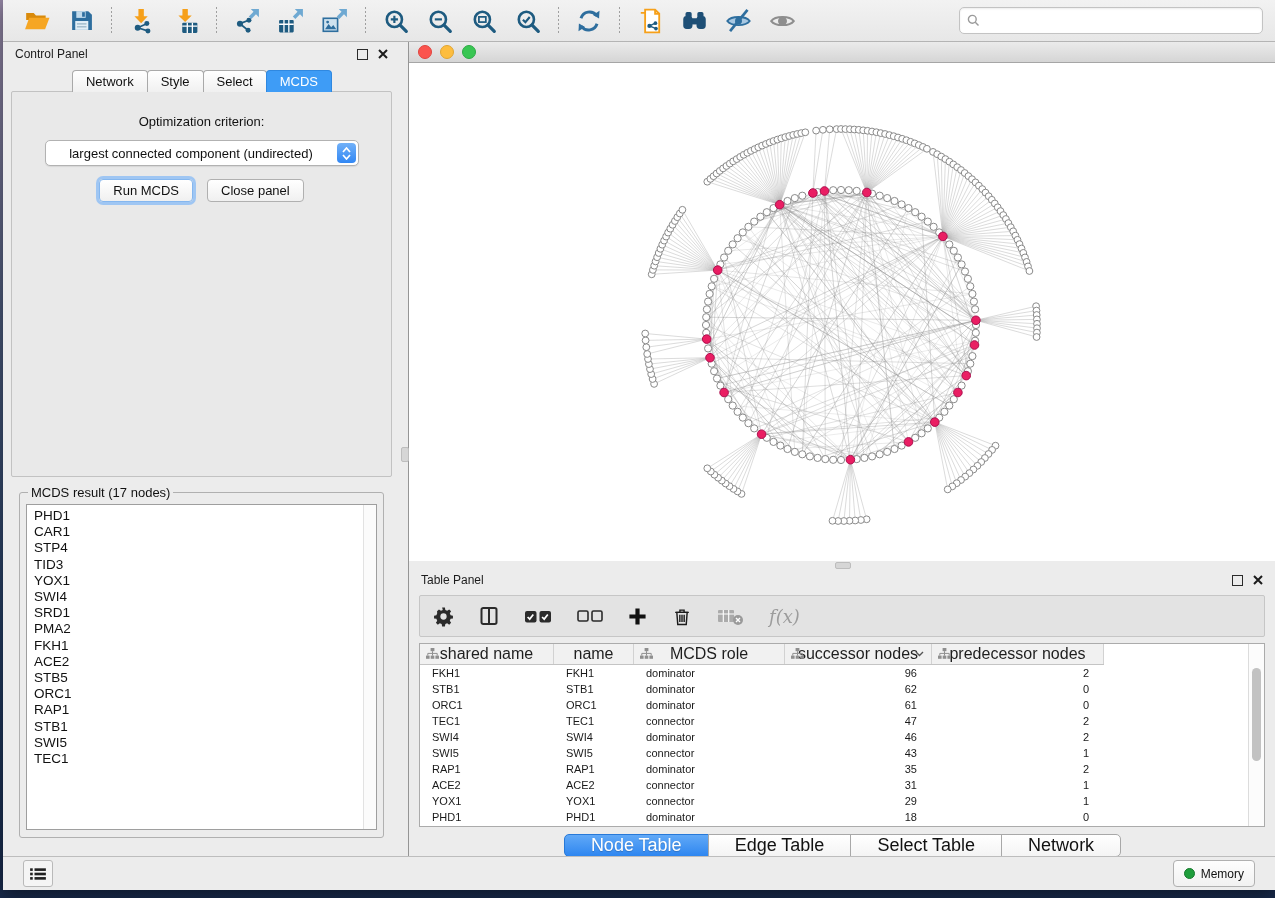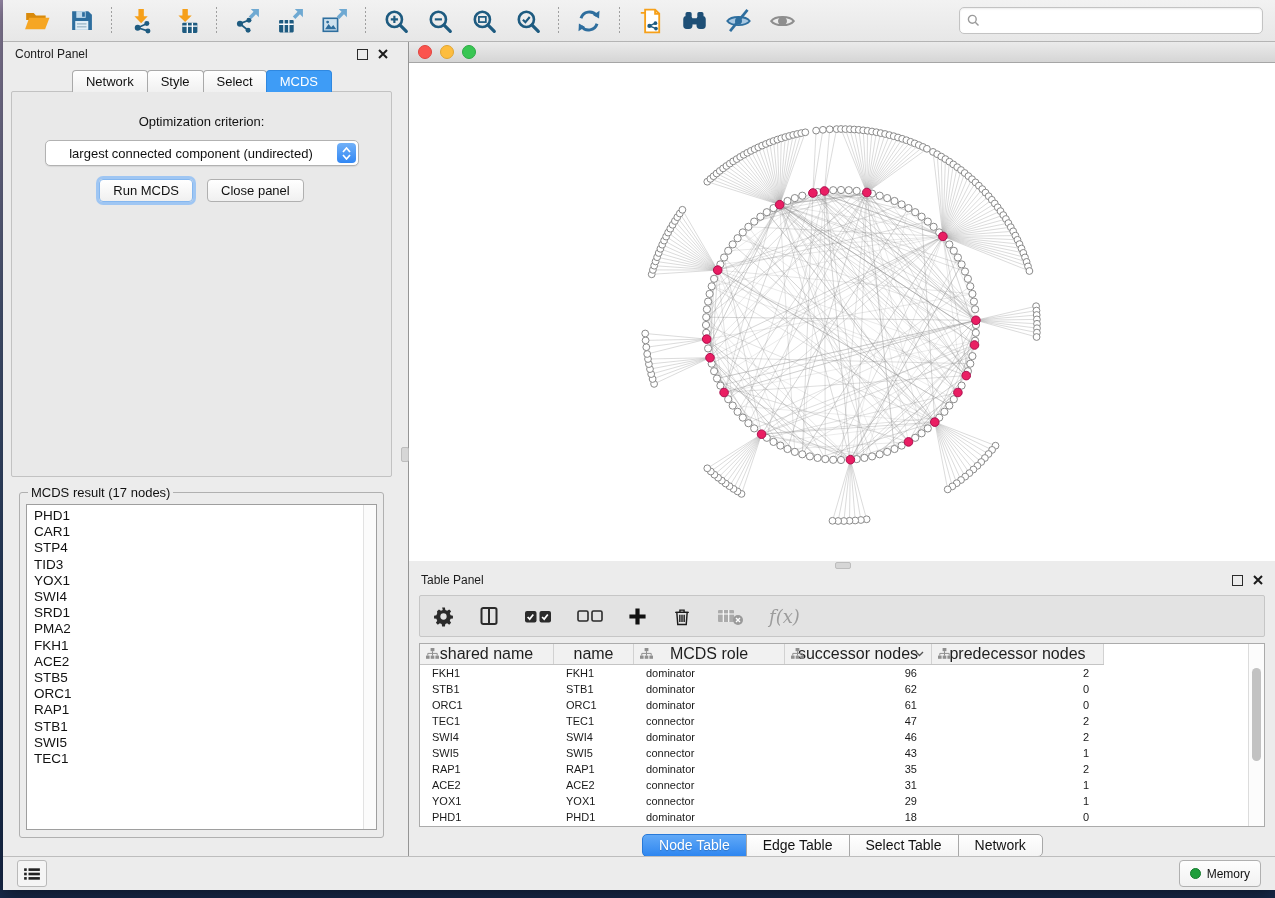--- a/index.html
+++ b/index.html
@@ -71,26 +71,26 @@
   .td.txt{padding-left:12px;text-align:left;}
   .td.num{text-align:right;padding-right:15px;}
   .c0{width:134px;min-width:134px;}
   .c1{width:80px;min-width:80px;}
   .c2{width:151px;min-width:151px;}
   .c3{width:147px;min-width:147px;}
   .c4{width:172px;min-width:172px;}
   .t-scrollgutter{position:absolute;top:0;right:0;bottom:0;width:15px;border-left:1px solid #dcdcdc;background:#fcfcfc;}
   .t-thumb{position:absolute;top:24px;right:3px;width:9px;height:93px;border-radius:5px;background:#c2c2c2;}
   .tp-tabs{height:29px;min-height:29px;display:flex;justify-content:center;align-items:center;}
-  .tp-tab{height:21px;line-height:21px;padding:0 16px;font-size:14px;background:linear-gradient(#ffffff,#f4f4f4);border:1px solid #a8a8a8;margin-right:-1px;color:#111;cursor:default;margin-top:8px;}
+  .tp-tab{height:21px;line-height:21px;padding:0 26px;font-size:18px;background:linear-gradient(#ffffff,#f4f4f4);border:1px solid #a8a8a8;margin-right:-1px;color:#111;cursor:default;margin-top:8px;}
   .tp-tab:first-child{border-radius:5px 0 0 5px;}
   .tp-tab:last-child{border-radius:0 5px 5px 0;}
   .tp-tab.sel{background:linear-gradient(#61a9f7,#2e86f0);border-color:#2779d8;color:#fff;text-shadow:0 1px 1px rgba(0,0,0,.2);}
   
-  .status-bar{height:33px;min-height:33px;border-top:1px solid #bdbdbd;display:flex;align-items:center;padding:0 14px;background:#ececec;}
+  .status-bar{height:33px;min-height:33px;border-top:1px solid #bdbdbd;display:flex;align-items:center;padding:0 20px;background:#ececec;}
   .list-btn{width:28px;height:25px;background:#f5f5f5;border:1px solid #b9b9b9;border-radius:3px;display:flex;align-items:center;justify-content:center;}
   .memory-btn{margin-left:auto;height:25px;padding:0 10px;background:linear-gradient(#fefefe,#f1f1f1);border:1px solid #b0b0b0;border-radius:4px;display:flex;align-items:center;gap:6px;font-size:12px;color:#111;}
   .mem-dot{width:11px;height:11px;border-radius:50%;background:#1f9e3c;border:1px solid #157a2d;box-sizing:border-box;}
 </style>
 </head>
 <body>
 
 <div class="window">
 
   <div class="toolbar">

